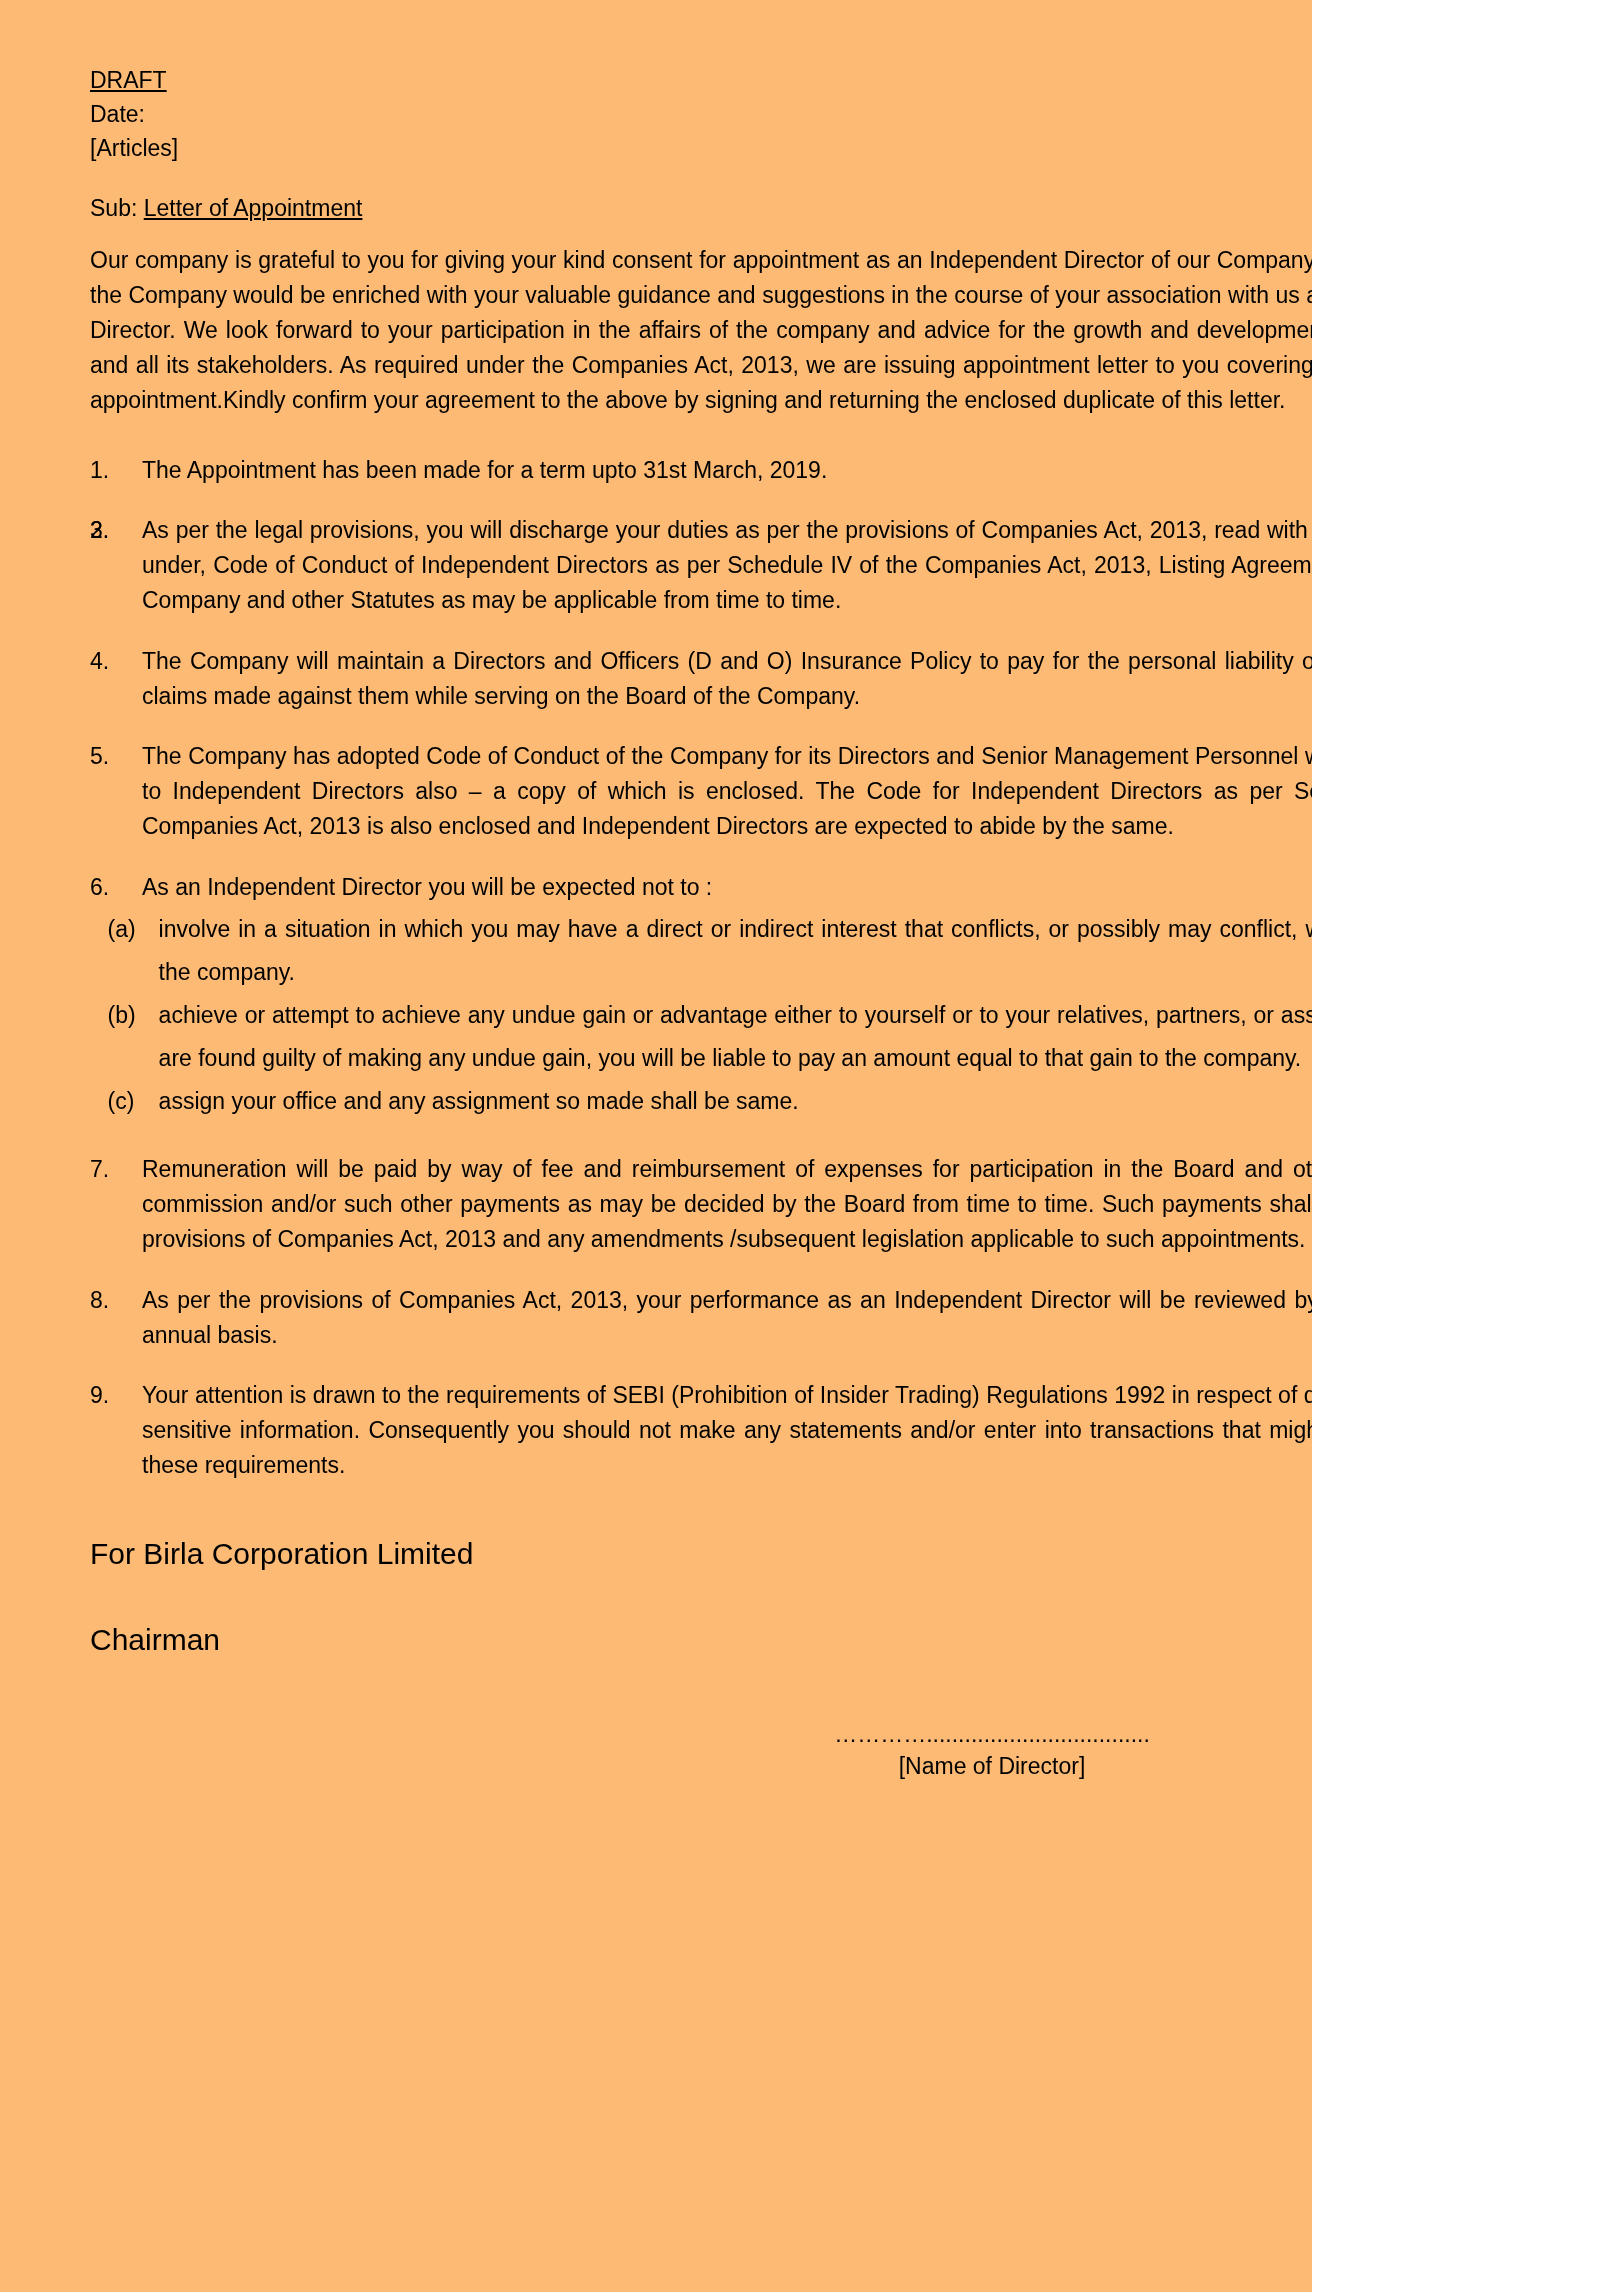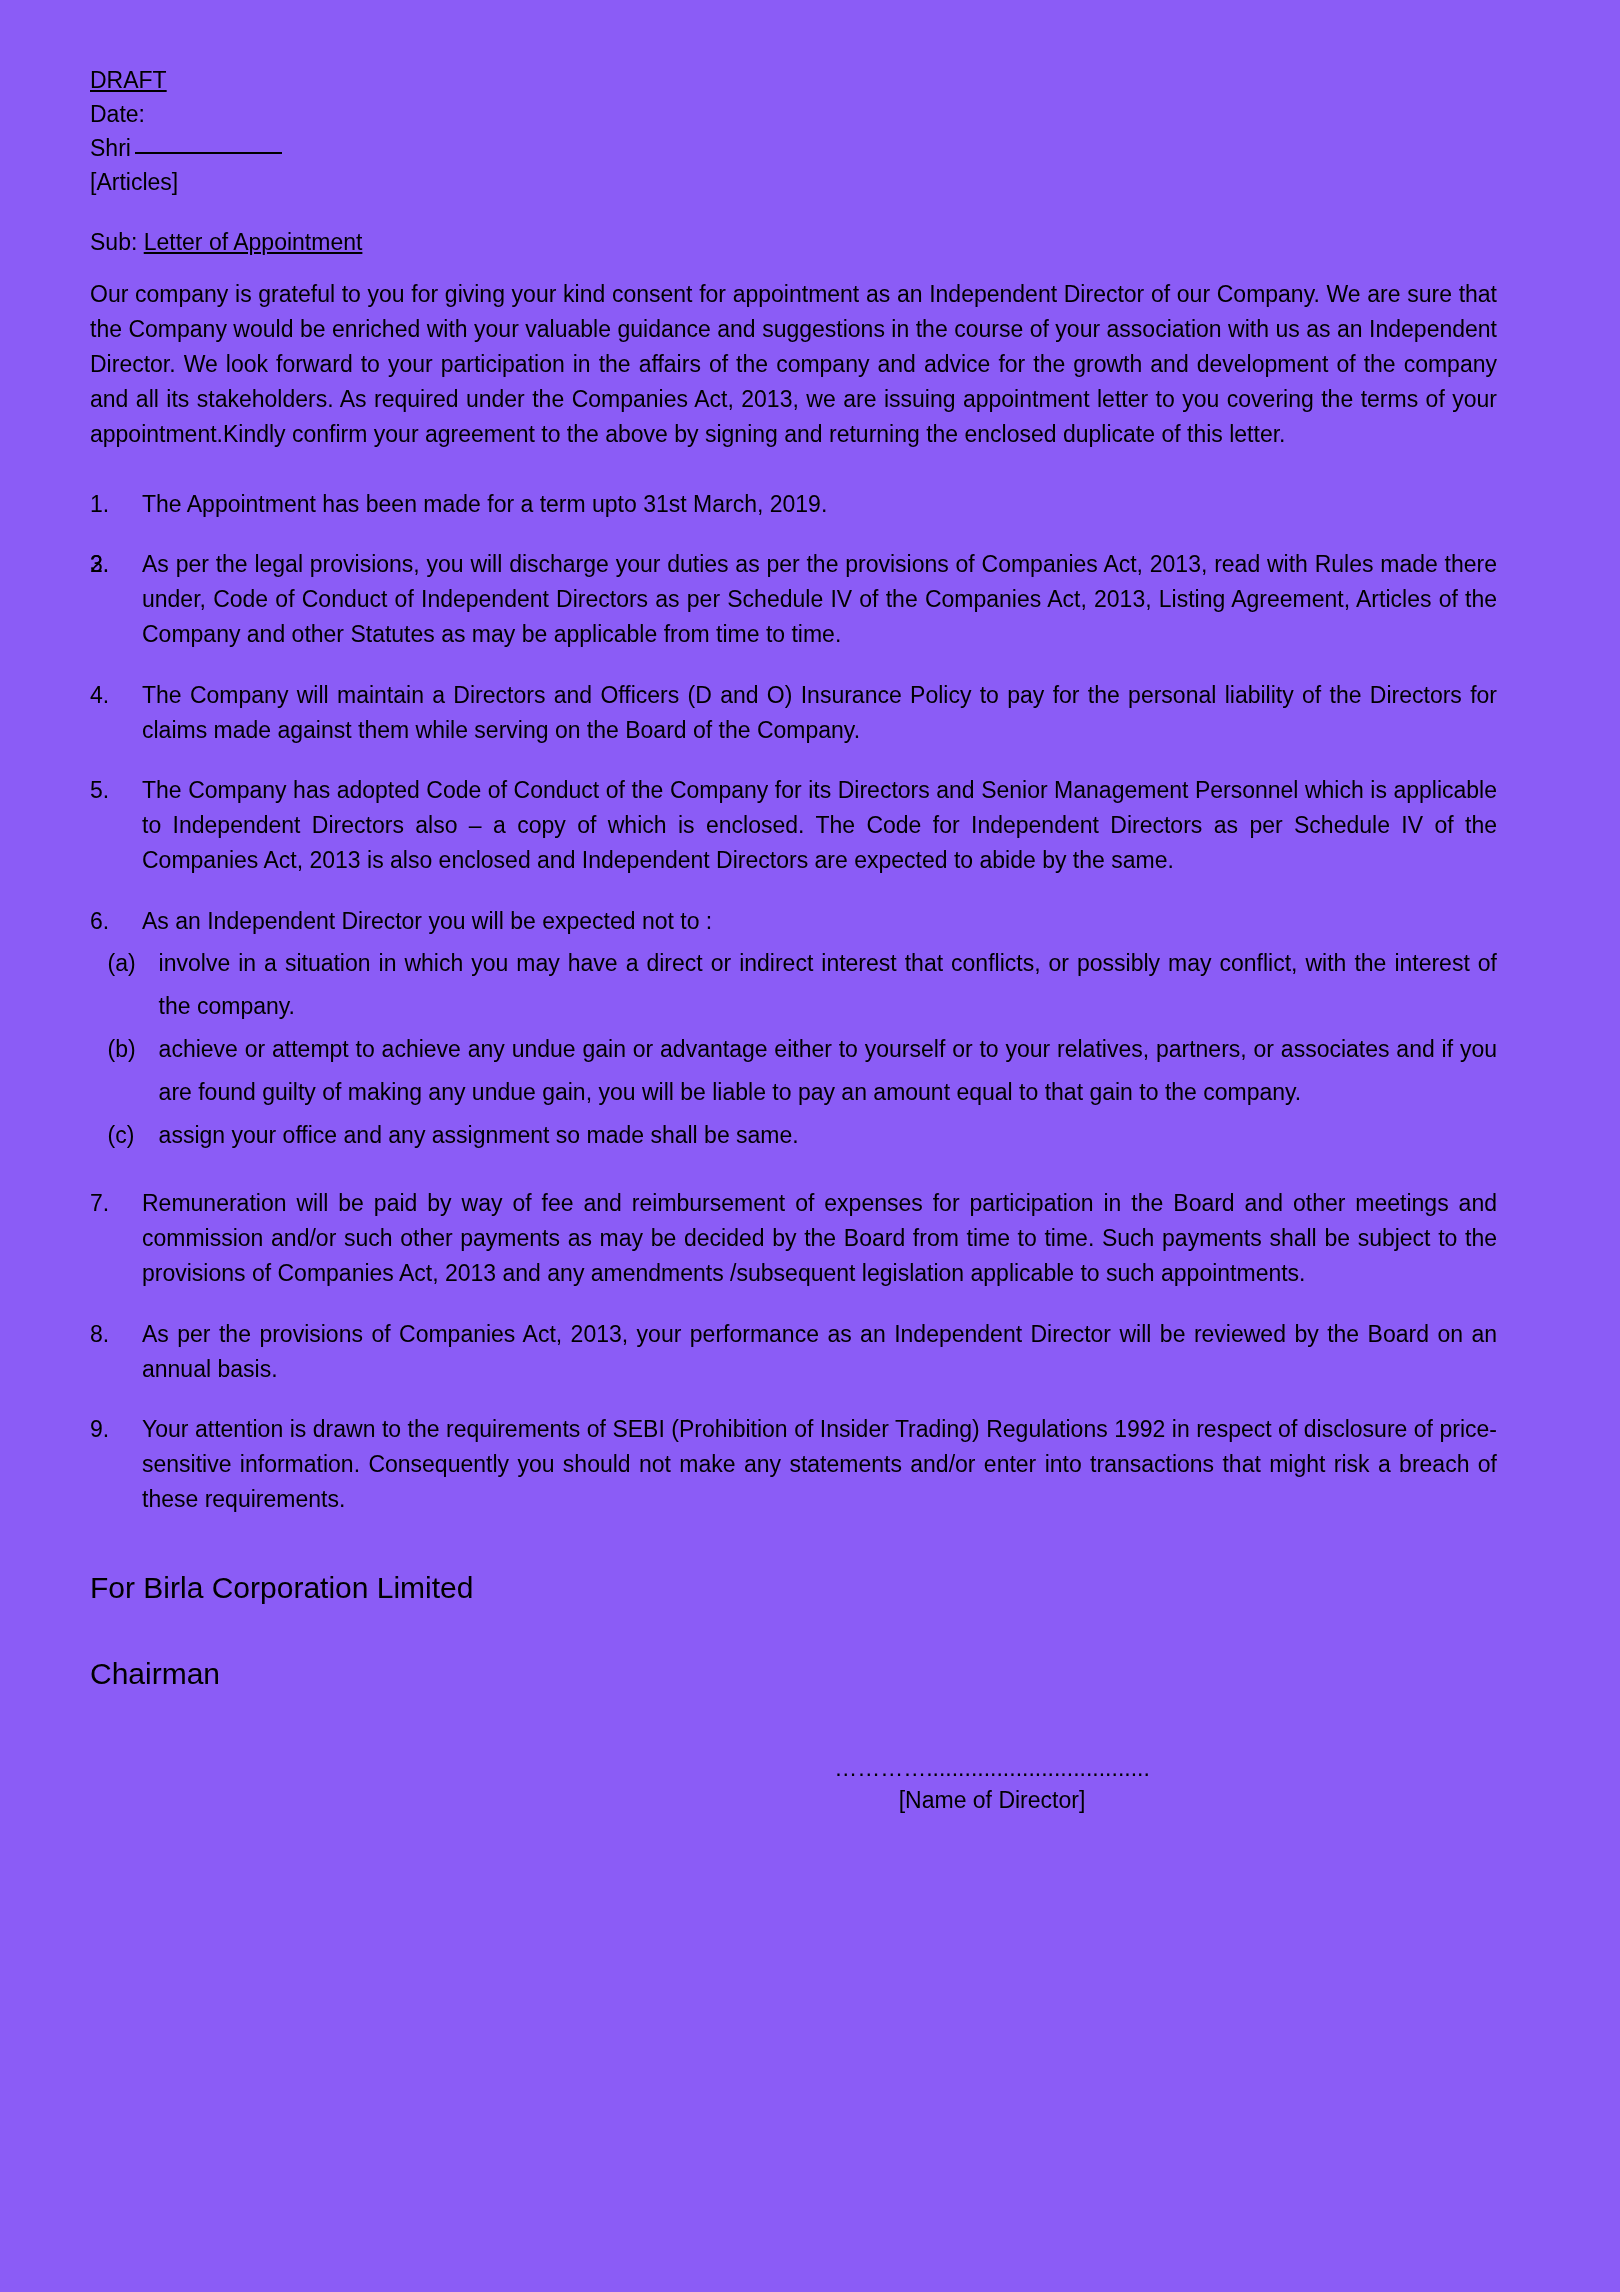--- a/index.html
+++ b/index.html
@@ -6,23 +6,23 @@
     margin: 0;
     padding: 0;
     background: #ffffff;
   }
   body {
     font-family: "Liberation Sans", sans-serif;
     color: #000000;
   }
   .page {
     position: relative;
-    width: 1620px;
+    width: 1312px;
     height: 2293px;
-    background: #8b5cf6;
+    background: #fdba74;
     overflow: hidden;
     box-sizing: border-box;
   }
   .content {
     position: absolute;
     left: 90px;
     top: 63px;
     width: 1407px;
   }
 
@@ -129,21 +129,20 @@
 </style>
 </head>
 <body>
 
 <div class="page">
   <div class="content">
 
     <div>
       <div class="hdr-line"><span class="u">DRAFT</span></div>
       <div class="hdr-line">Date:</div>
-      <div class="hdr-line"><span>Shri</span><span class="blank-rule"></span></div>
       <div class="hdr-line">[Articles]</div>
     </div>
 
     <div class="subject"><span>Sub: </span><span class="u">Letter of Appointment</span></div>
 
     <div class="intro">Our company is grateful to you for giving your kind consent for appointment as an Independent Director of our Company. We are sure that the Company would be enriched with your valuable guidance and suggestions in the course of your association with us as an Independent Director. We look forward to your participation in the affairs of the company and advice for the growth and development of the company and all its stakeholders. As required under the Companies Act, 2013, we are issuing appointment letter to you covering the terms of your appointment.Kindly confirm your agreement to the above by signing and returning the enclosed duplicate of this letter.</div>
 
     <div class="list">
 
       <div class="item">

